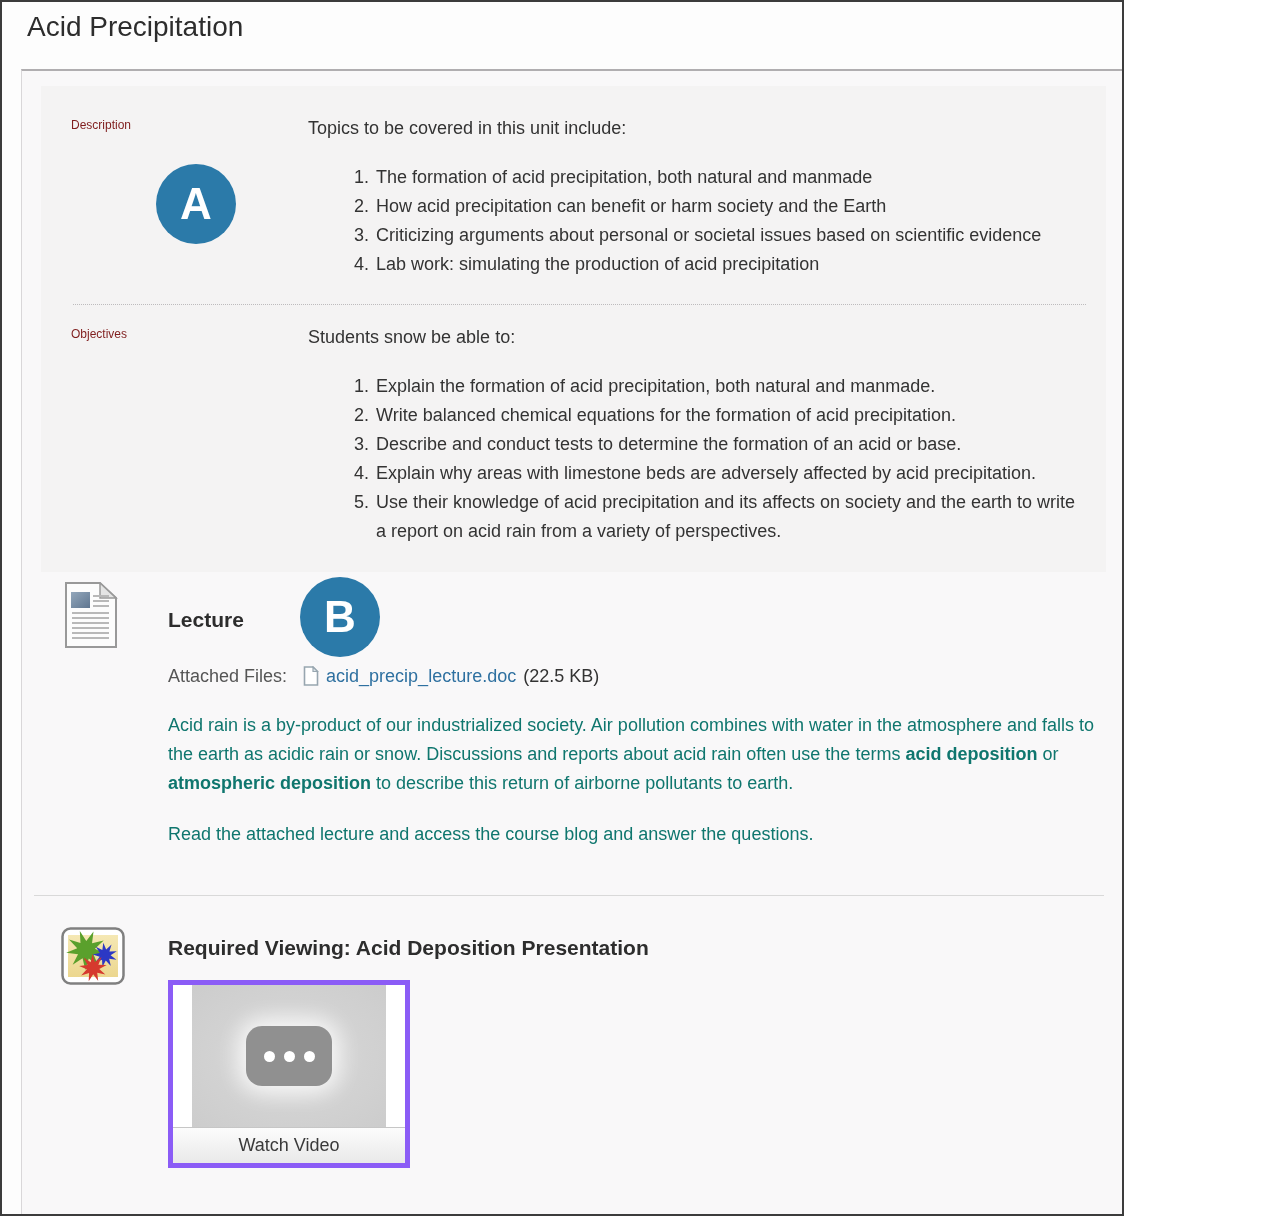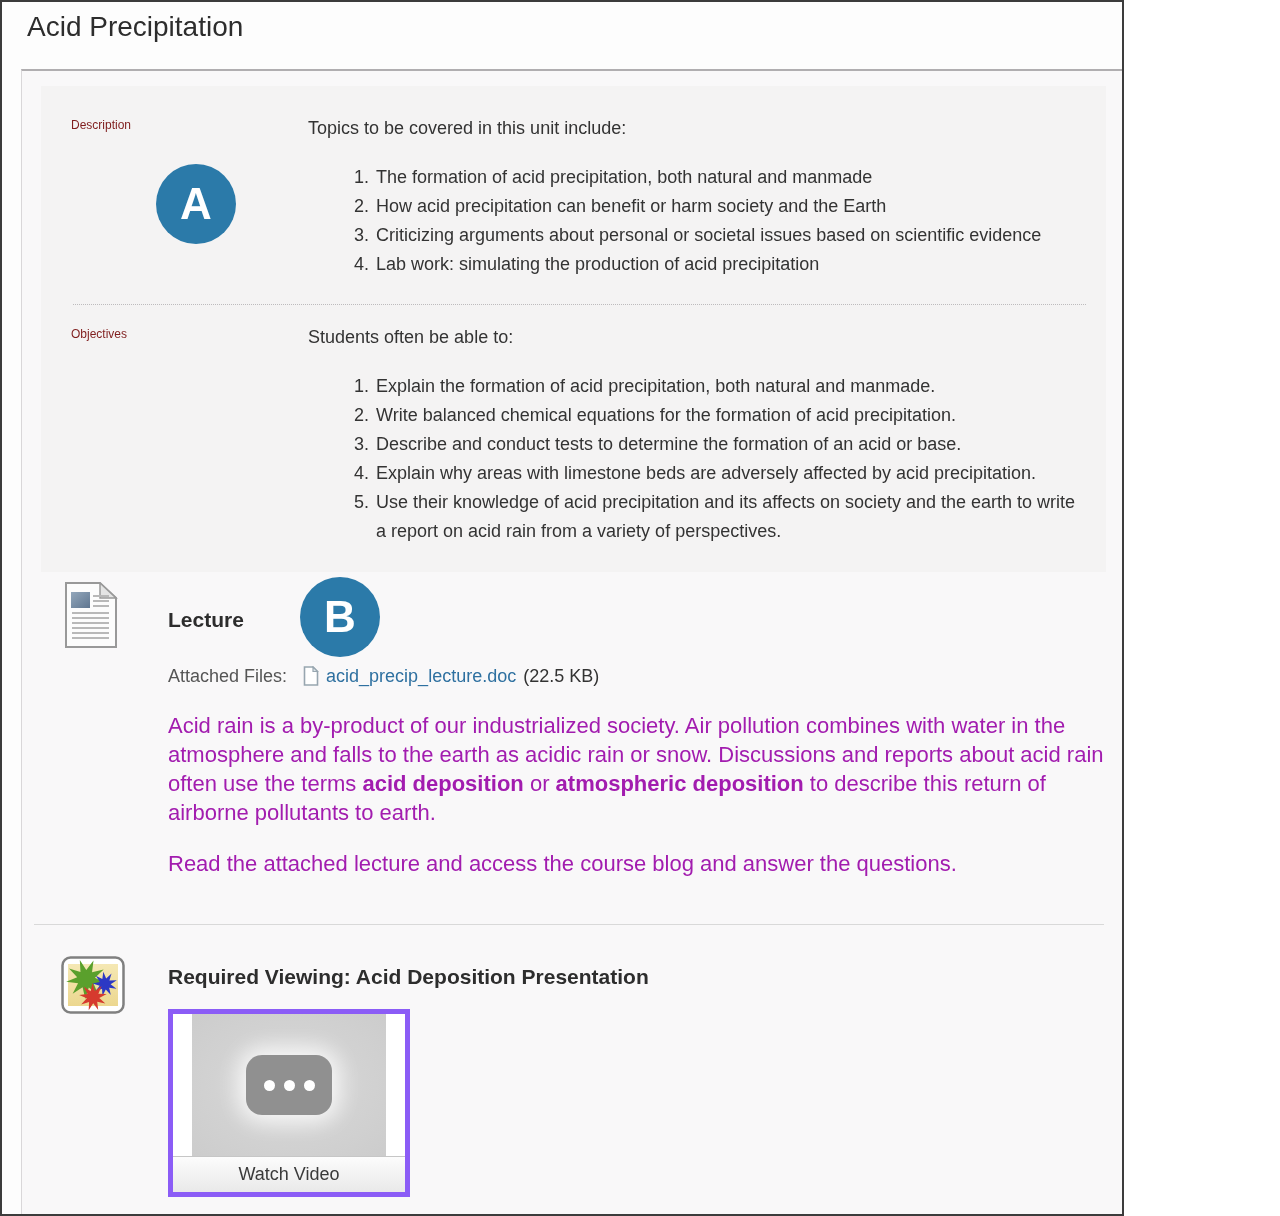--- a/index.html
+++ b/index.html
@@ -70,21 +70,21 @@
   .badge-b { margin-left: 56px; margin-top: -6px; flex: 0 0 auto; }
   .attached-row {
     margin-top: 6px;
     display: flex; align-items: center;
     font-size: 18px;
   }
   .attached-label { color: #555; margin-right: 16px; }
   .file-icon { margin-right: 7px; position: relative; top: 2px; }
   .file-link { color: #2e70a0; text-decoration: none; }
   .file-size { color: #333; margin-left: 7px; }
-  .body-p { font-size: 22px; line-height: 29px; color: #a21caf; margin-top: 22px; max-width: 1080px; }
+  .body-p { font-size: 18px; line-height: 29px; color: #0f766e; margin-top: 22px; max-width: 1080px; }
   .body-p strong { font-weight: 700; }
   .section-divider {
     border-top: 1px solid #d9d9d9;
     margin: 46px 18px 0 12px;
   }
   .viewing-row { padding: 31px 18px 0 39px; }
   .viewing-row .icon-col { width: 107px; flex: 0 0 107px; }
   .viewing-title { margin-top: 9px; }
   
   .video-card {
@@ -148,21 +148,21 @@
         </div>
       </div>
 
       <div class="dotted-divider"></div>
 
       <div class="meta-row">
         <div class="meta-label-col">
           <div class="meta-label">Objectives</div>
         </div>
         <div class="meta-content">
-          <p class="intro">Students often be able to:</p>
+          <p class="intro">Students snow be able to:</p>
           <ol class="num-list">
             <li>Explain the formation of acid precipitation, both natural and manmade.</li>
             <li>Write balanced chemical equations for the formation of acid precipitation.</li>
             <li>Describe and conduct tests to determine the formation of an acid or base.</li>
             <li>Explain why areas with limestone beds are adversely affected by acid precipitation.</li>
             <li>Use their knowledge of acid precipitation and its affects on society and the earth to write a report on acid rain from a variety of perspectives.</li>
           </ol>
         </div>
       </div>
 

